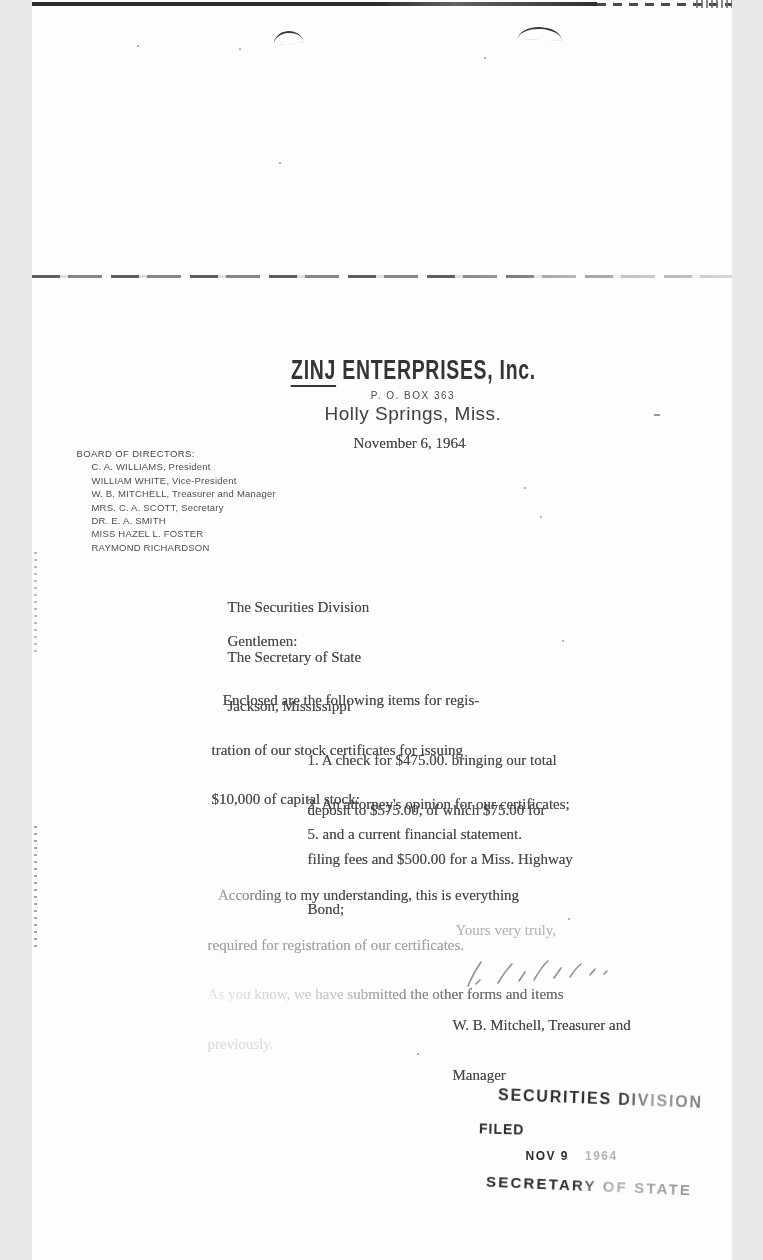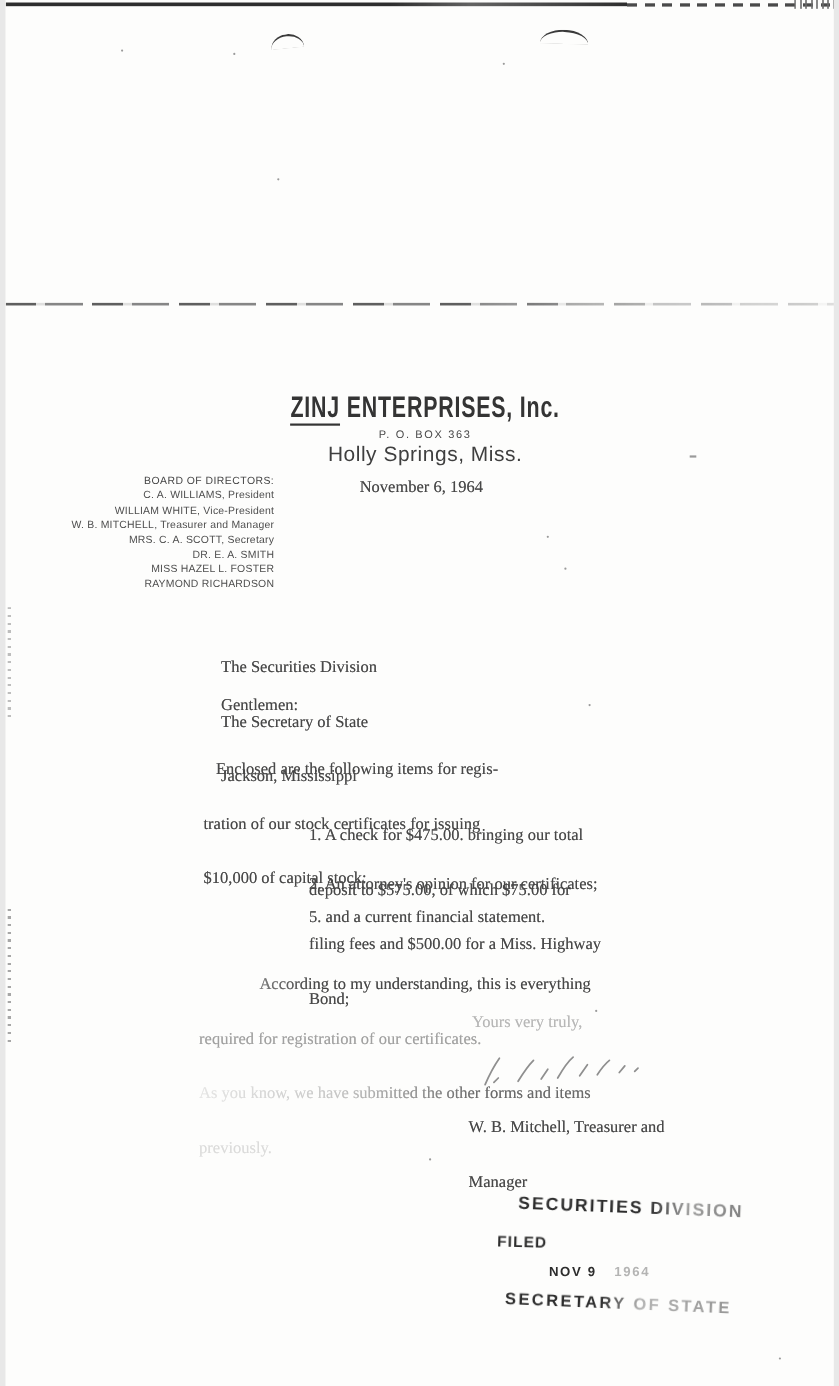--- a/index.html
+++ b/index.html
@@ -1,17 +1,17 @@
 <!DOCTYPE html>
 <html><head>
 <meta charset="utf-8">
 <style>
   html,body{margin:0;padding:0;background:#e8e8e8;}
   .page{
-    position:relative;width:753px;height:1260px;margin:0 auto;
+    position:relative;width:700px;height:1260px;margin:0 auto;
     background:#fdfdfc;overflow:hidden;
     font-family:"Liberation Sans",sans-serif;color:#3d3d3d;
   }
   
   .top-edge{position:absolute;left:0;top:2px;width:565px;height:4px;background:#2e2e2e;
     -webkit-mask-image:linear-gradient(to right,#000 0 62%,rgba(0,0,0,.75) 75%,#000 100%);
     mask-image:linear-gradient(to right,#000 0 62%,rgba(0,0,0,.75) 75%,#000 100%);}
   .top-edge-dashes{position:absolute;left:565px;top:3px;width:198px;height:3px;
     background:repeating-linear-gradient(90deg,#4a4a4a 0 9px,transparent 9px 16px);}
   .corner-dots{position:absolute;right:0;top:0;width:36px;height:8px;
@@ -35,29 +35,29 @@
   .lh-company{position:absolute;left:0;top:355px;width:763px;text-align:center;
     font-weight:700;font-size:27px;letter-spacing:1px;color:#343434;
     transform:scaleX(.72);transform-origin:50% 50%;white-space:nowrap;
     filter:blur(.2px);}
   .lh-company .u{border-bottom:2.5px solid #343434;padding-bottom:0;}
   .lh-pobox{position:absolute;left:0;top:390px;width:763px;text-align:center;
     font-size:10px;letter-spacing:1.5px;color:#4a4a4a;}
   .lh-city{position:absolute;left:0;top:403px;width:763px;text-align:center;
     font-size:19px;color:#3f3f3f;letter-spacing:.5px;filter:blur(.2px);}
   
-  .board{position:absolute;left:45px;top:431px;font-size:9.5px;line-height:13.4px;color:#4e4e4e;text-align:right;}
+  .board{position:absolute;left:45px;top:447px;font-size:9.5px;line-height:13.4px;color:#4e4e4e;}
   .board .bd-head{letter-spacing:.4px;color:#444;}
   .board .bd-item{padding-left:15px;letter-spacing:.2px;white-space:nowrap;}
   
   .typed{font-family:"Liberation Mono",monospace;font-size:15px;line-height:16.5px;
     color:#484848;white-space:pre;text-shadow:0 0 .5px rgba(70,70,70,.65);}
   .pos{position:absolute;font-family:Liberation Serif, serif;}
   .fade-start{-webkit-mask-image:linear-gradient(to right,rgba(0,0,0,.4),#000 30%);
-    mask-image:linear-gradient(to right,rgba(0,0,0,.4),#000 30%);text-align:right;}
+    mask-image:linear-gradient(to right,rgba(0,0,0,.4),#000 30%);}
   .fade-half{opacity:.5;}
   .fade-heavy{opacity:.85;
     -webkit-mask-image:linear-gradient(to right,rgba(0,0,0,.15),rgba(0,0,0,.35) 35%,rgba(0,0,0,.95) 72%);
     mask-image:linear-gradient(to right,rgba(0,0,0,.15),rgba(0,0,0,.35) 35%,rgba(0,0,0,.95) 72%);}
   .fade-ghost{opacity:.18;}
   .valediction{opacity:.38;filter:blur(.3px);}
   
   .stamp{font-family:"Liberation Sans",sans-serif;font-weight:700;color:#2d2d2d;
     filter:blur(.3px);white-space:nowrap;}
   .st1{left:466px;top:1090px;font-size:16px;letter-spacing:1.8px;transform:rotate(2.2deg);

